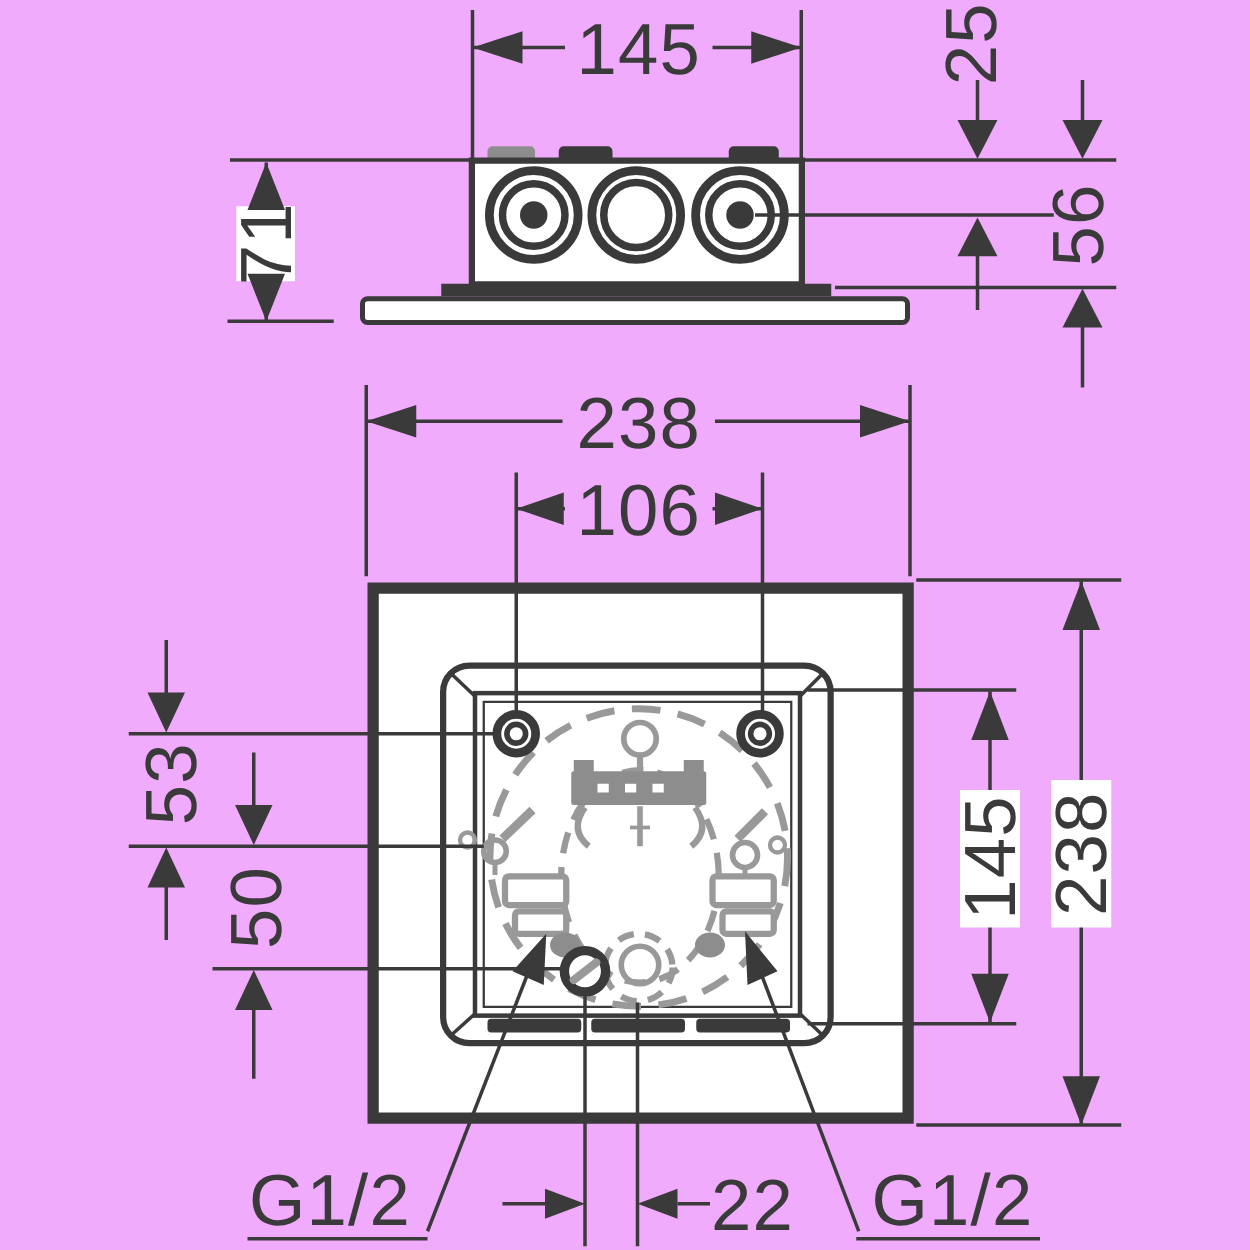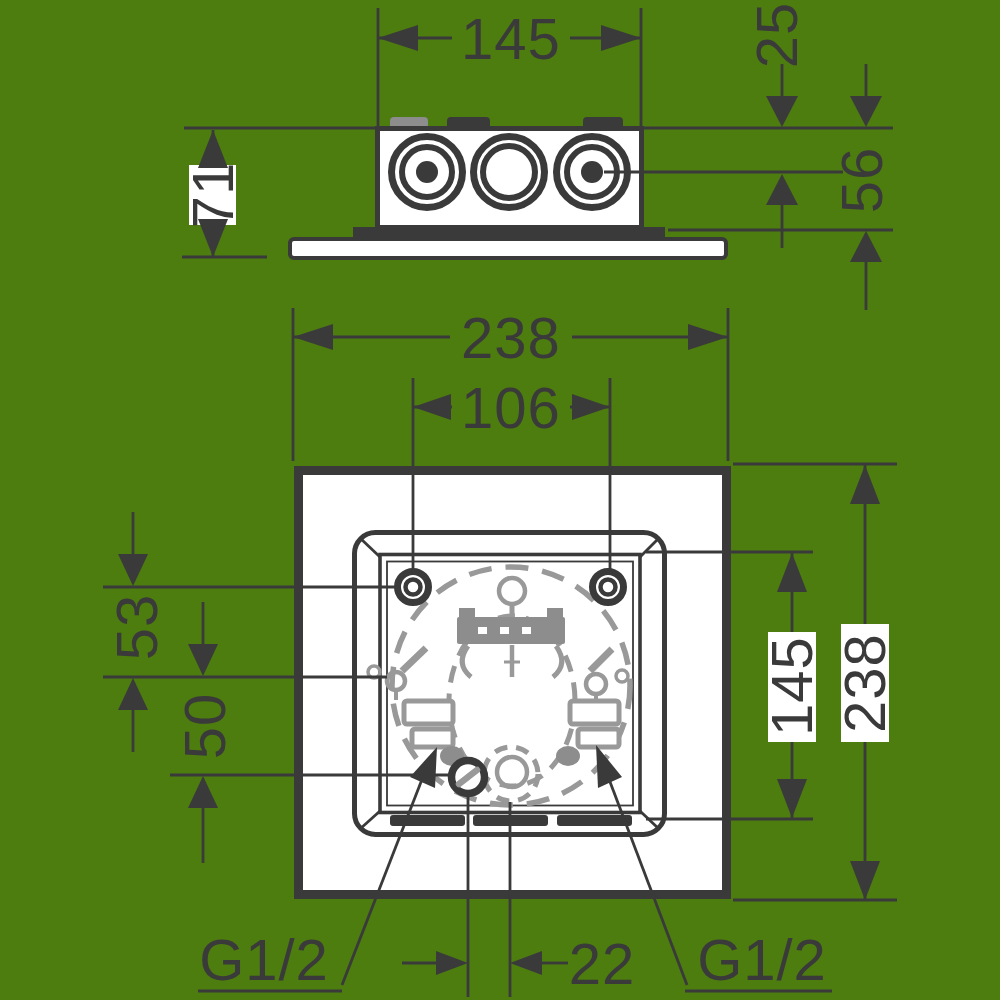--- a/index.html
+++ b/index.html
@@ -1,16 +1,16 @@
 <!DOCTYPE html>
 <html><head>
 <meta charset="utf-8">
 <style>
   html,body{margin:0;padding:0;background:#fff;}
-  .stage{position:relative;width:1000px;height:1000px;background:#4d7c0f;overflow:hidden;}
+  .stage{position:relative;width:1000px;height:1000px;background:#f0abfc;overflow:hidden;}
   svg{display:block;}
   .dl{stroke:#3a3a3a;stroke-width:2.8;fill:none;}
   .thk{stroke:#3a3a3a;fill:#fff;}
   .ah{fill:#3a3a3a;stroke:none;}
   .tx{font-family:"Liberation Sans",sans-serif;font-size:58px;fill:#3a3a3a;letter-spacing:1px;}
   .g{stroke:#999999;fill:none;}
   .gf{fill:#8d8d8d;stroke:none;}
 </style>
 </head>
 <body>

